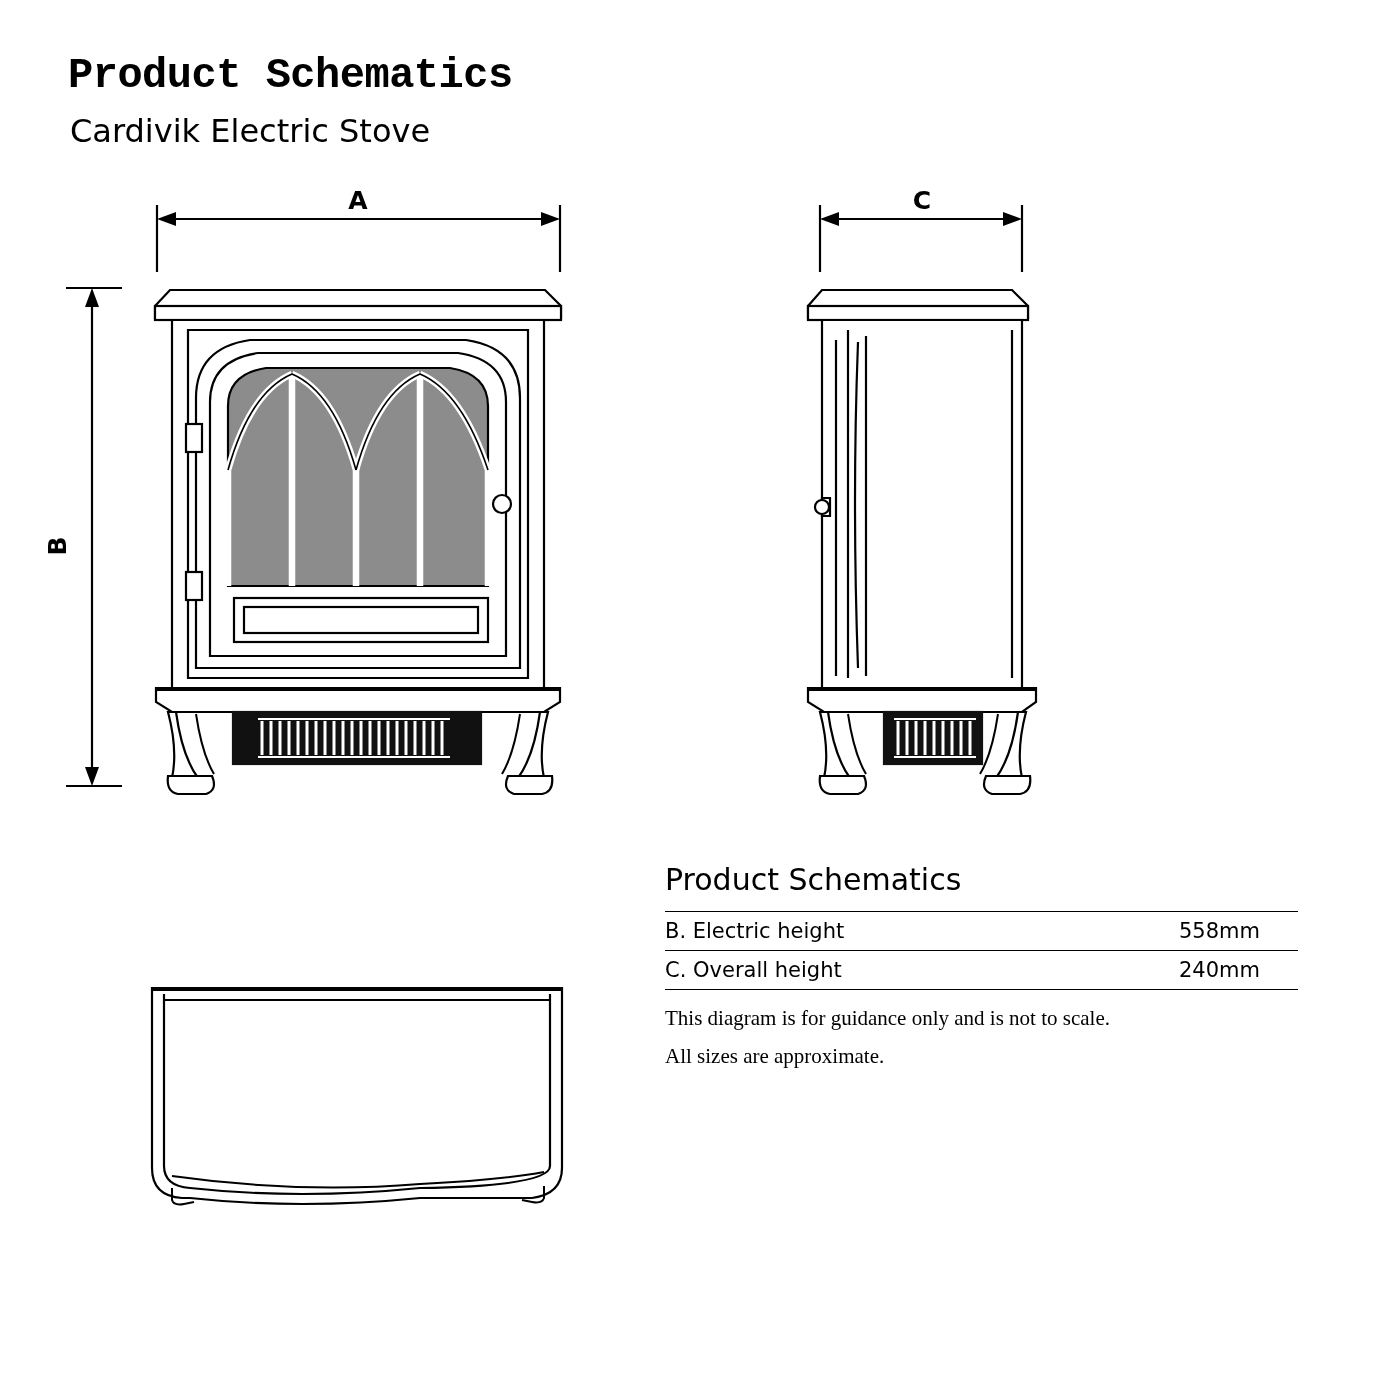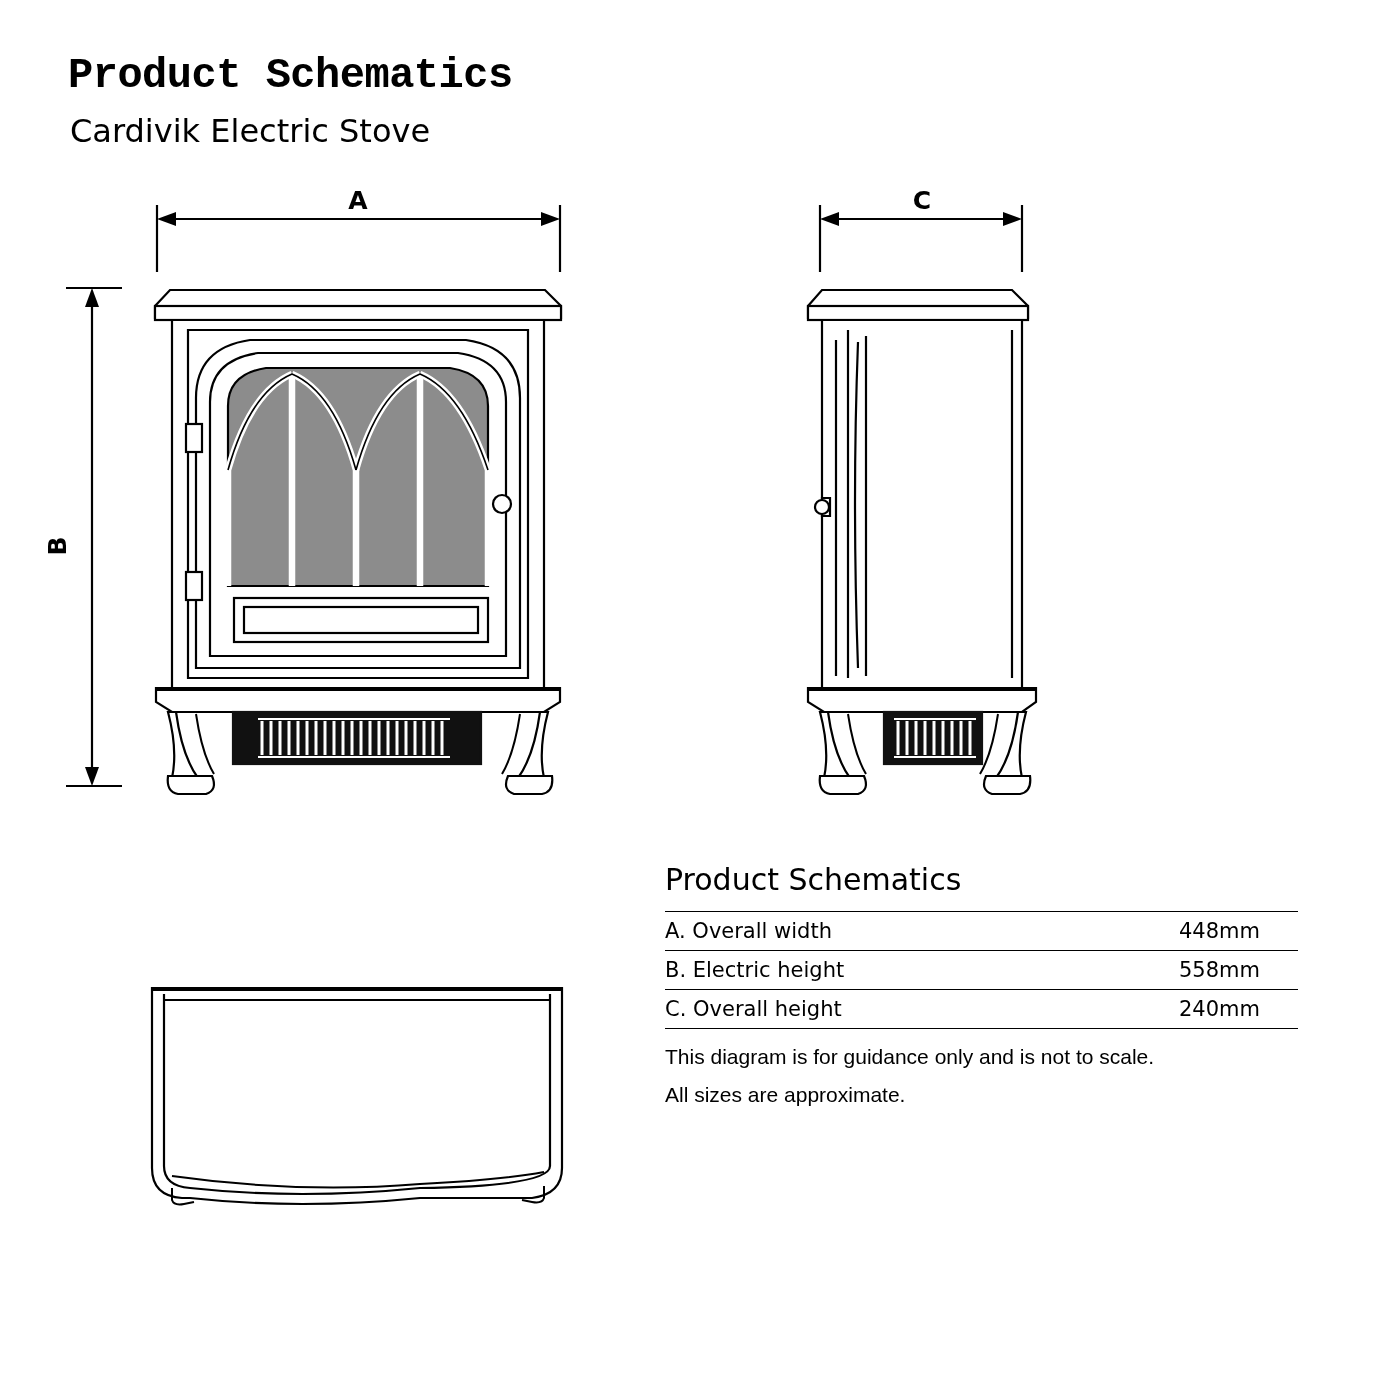--- a/index.html
+++ b/index.html
@@ -68,21 +68,21 @@
     border-top: 1.6px solid #000;
   }
   table.dims td.val {
     text-align: right;
     padding-right: 38px;
   }
   .note {
     font-size: 21px;
     line-height: 1.55;
     margin-top: 12px;
-    font-family: Liberation Sans, sans-serif;
+    font-family: Liberation Serif, serif;
   }
   .dim-letter {
     font-size: 25px;
     font-weight: bold;
     font-family: "DejaVu Sans", sans-serif;
   }
 </style>
 </head>
 <body>
 
@@ -233,24 +233,20 @@
   <div style="position:absolute;left:0;top:0;width:0;height:0;overflow:hidden">
     
     
     
   </div>
 
   <div class="dim-block">
     <div class="dim-heading">Product Schematics</div>
     <table class="dims">
       <tbody>
-        <tr>
-          <td>A. Overall width</td>
-          <td class="val">448mm</td>
-        </tr>
         <tr>
           <td>B. Electric height</td>
           <td class="val">558mm</td>
         </tr>
         <tr>
           <td>C. Overall height</td>
           <td class="val">240mm</td>
         </tr>
       </tbody>
     </table>

